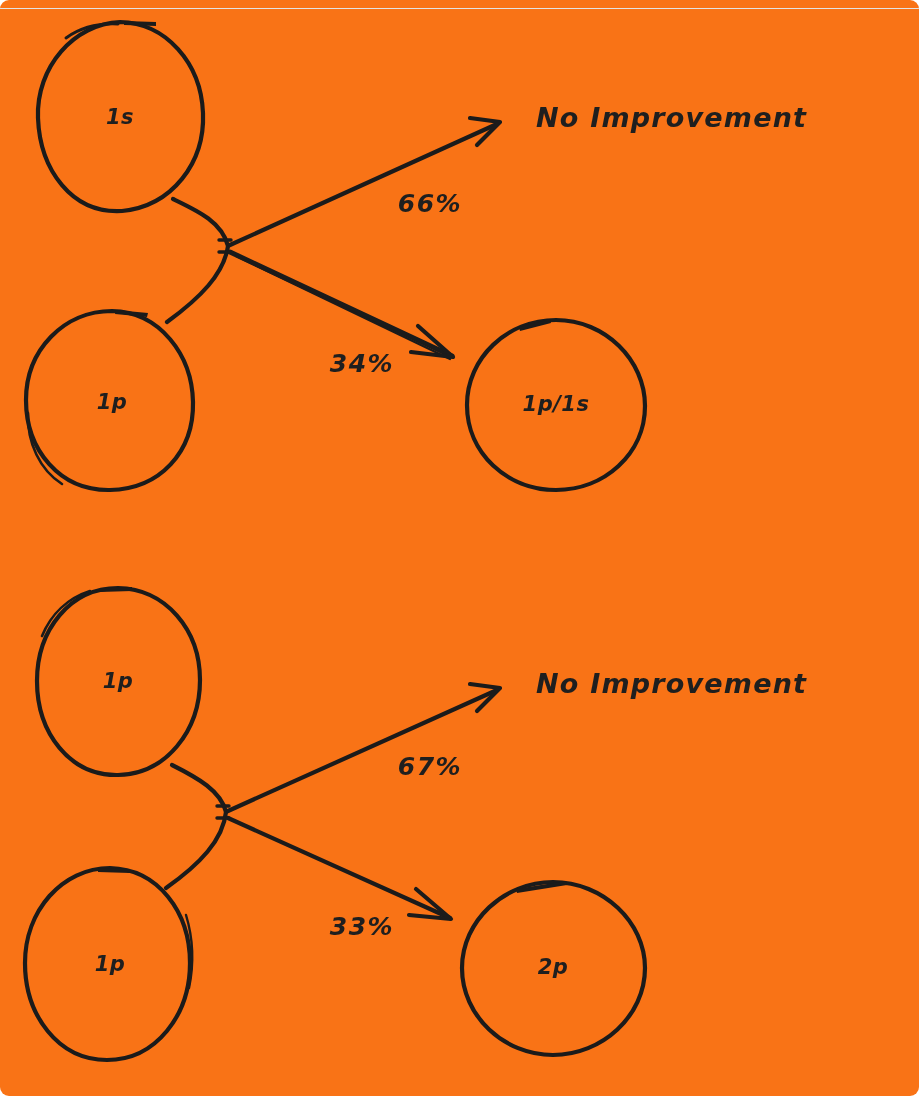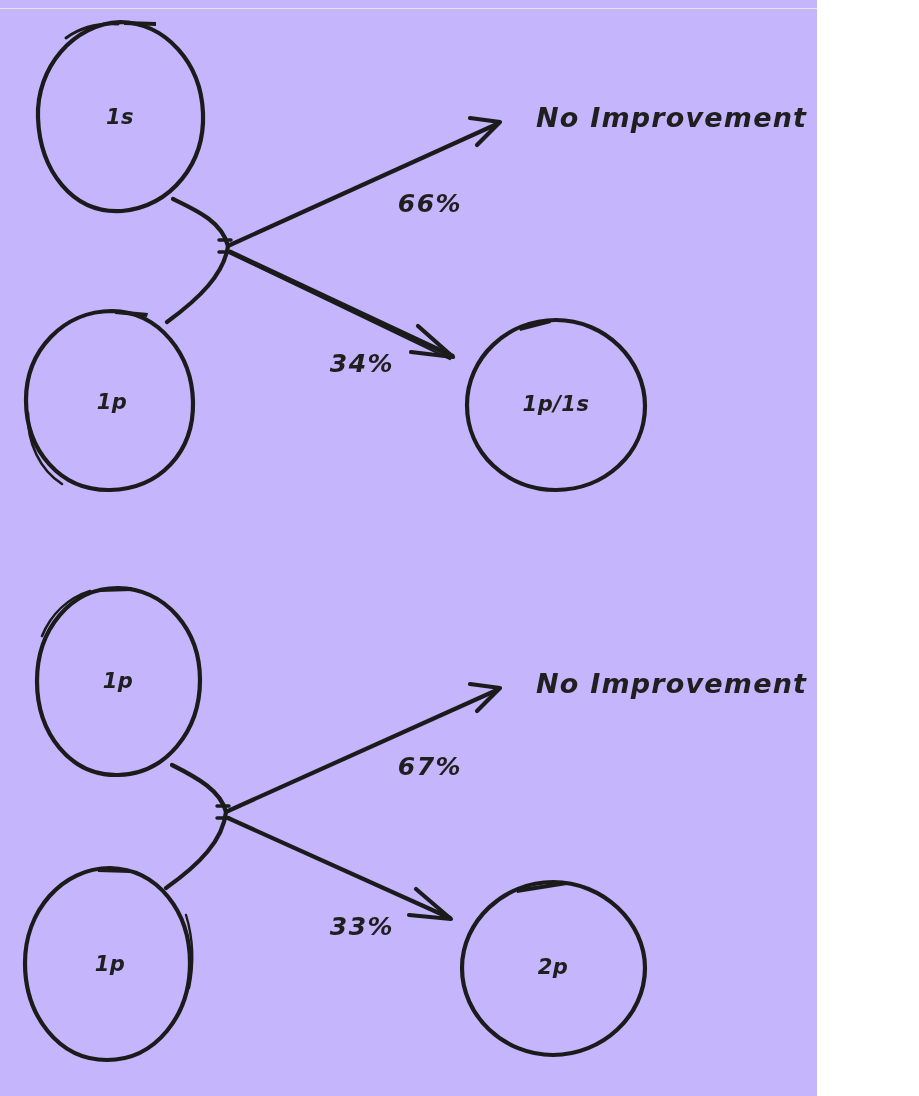--- a/index.html
+++ b/index.html
@@ -3,25 +3,26 @@
 <meta charset="utf-8">
 <title>Orbital Transition Diagram</title>
 <style>
   html, body {
     margin: 0;
     padding: 0;
     background: #ffffff;
   }
   #page {
     position: relative;
-    width: 817px;
+    width: 919px;
     height: 1096px;
-    background: #c4b5fd;
+    background: #f97316;
     overflow: hidden;
     font-family: "DejaVu Sans", sans-serif;
+    border-radius: 9px;
   }
   #top-rule {
     position: absolute;
     left: 0;
     top: 8px;
     width: 919px;
     height: 1px;
     background: #e3e3e3;
   }
   svg.canvas {

